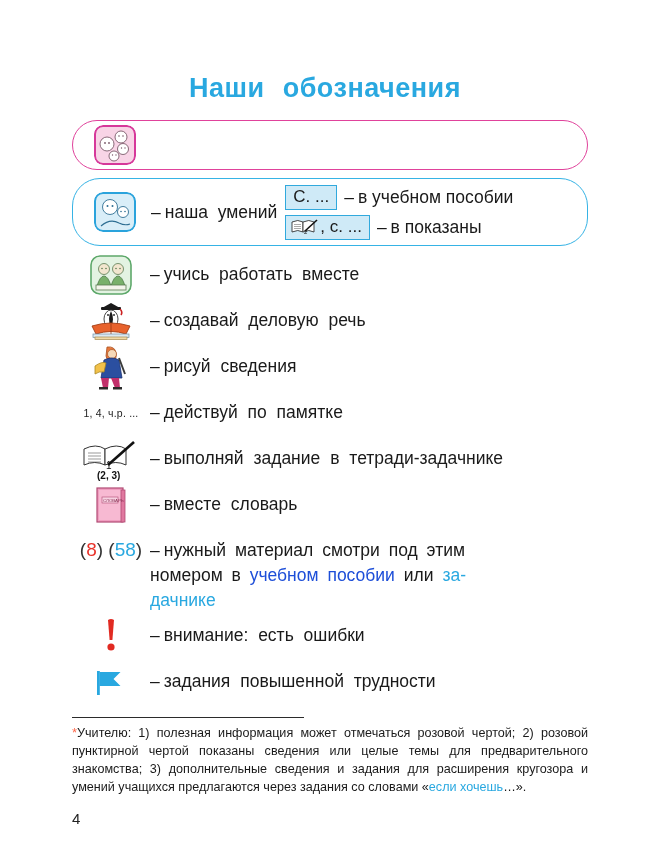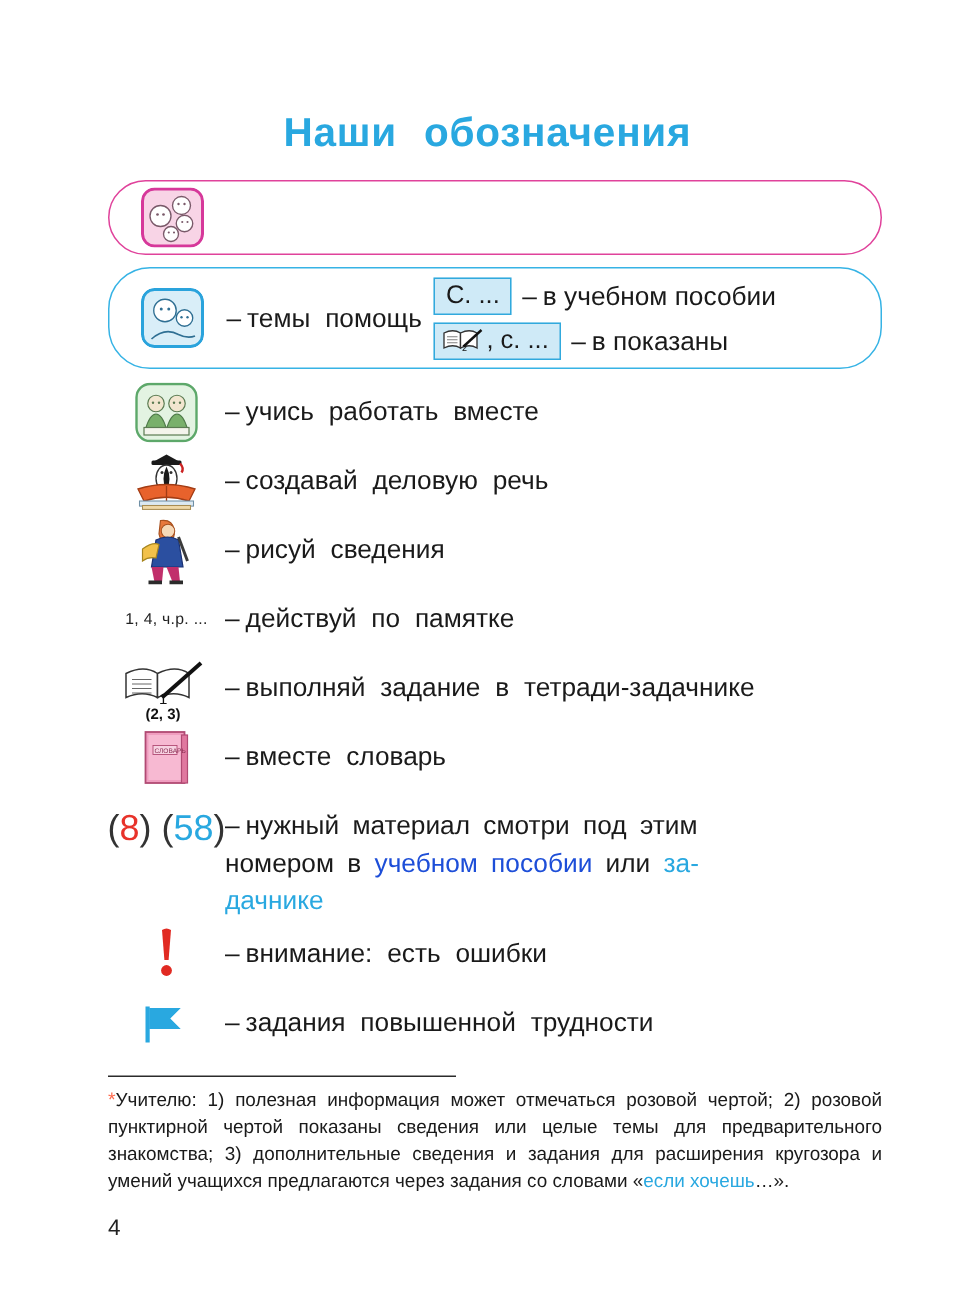--- a/index.html
+++ b/index.html
@@ -138,21 +138,21 @@
 
   
   .memo-label {
     font-size: 10.5px;
     color: #222;
     white-space: nowrap;
     letter-spacing: 0.2px;
   }
 
   .numbers {
-    font-size: 24px;
+    font-size: 19px;
     white-space: nowrap;
     letter-spacing: 0px;
   }
   .num-red  { color: #e8322a; }
   .num-blue { color: #29a8e0; }
   .paren    { color: #333; }
 
   .red-text  { color: #1d4ed8; }
   .blue-text { color: #29a8e0; }
 
@@ -227,21 +227,21 @@
         <path d="M7 34 q9 -8 18 -3 q6 3 11 1" stroke="#2f6f93" stroke-width="1.1" fill="none"></path>
         <g fill="#2f6f93">
           <circle cx="13.5" cy="14" r="1"></circle>
             <circle cx="18.5" cy="14" r="1"></circle>
           <circle cx="27" cy="19.5" r="0.8"></circle>
             <circle cx="31" cy="19.5" r="0.8"></circle>
         </g>
       </svg>
     </div>
     <div class="help-body">
-      <span class="help-label"><span class="dash">–</span><span>темы   помощь</span></span>
+      <span class="help-label"><span class="dash">–</span><span>наша   умений</span></span>
       <div class="help-lines">
         <div class="help-line">
           <span class="ref-box">
               <span>С. ...</span>
             </span>
           <span class="dash">–</span>
             <span>в учебном пособии</span>
         </div>
         <div class="help-line">
           <span class="ref-box with-icon">

